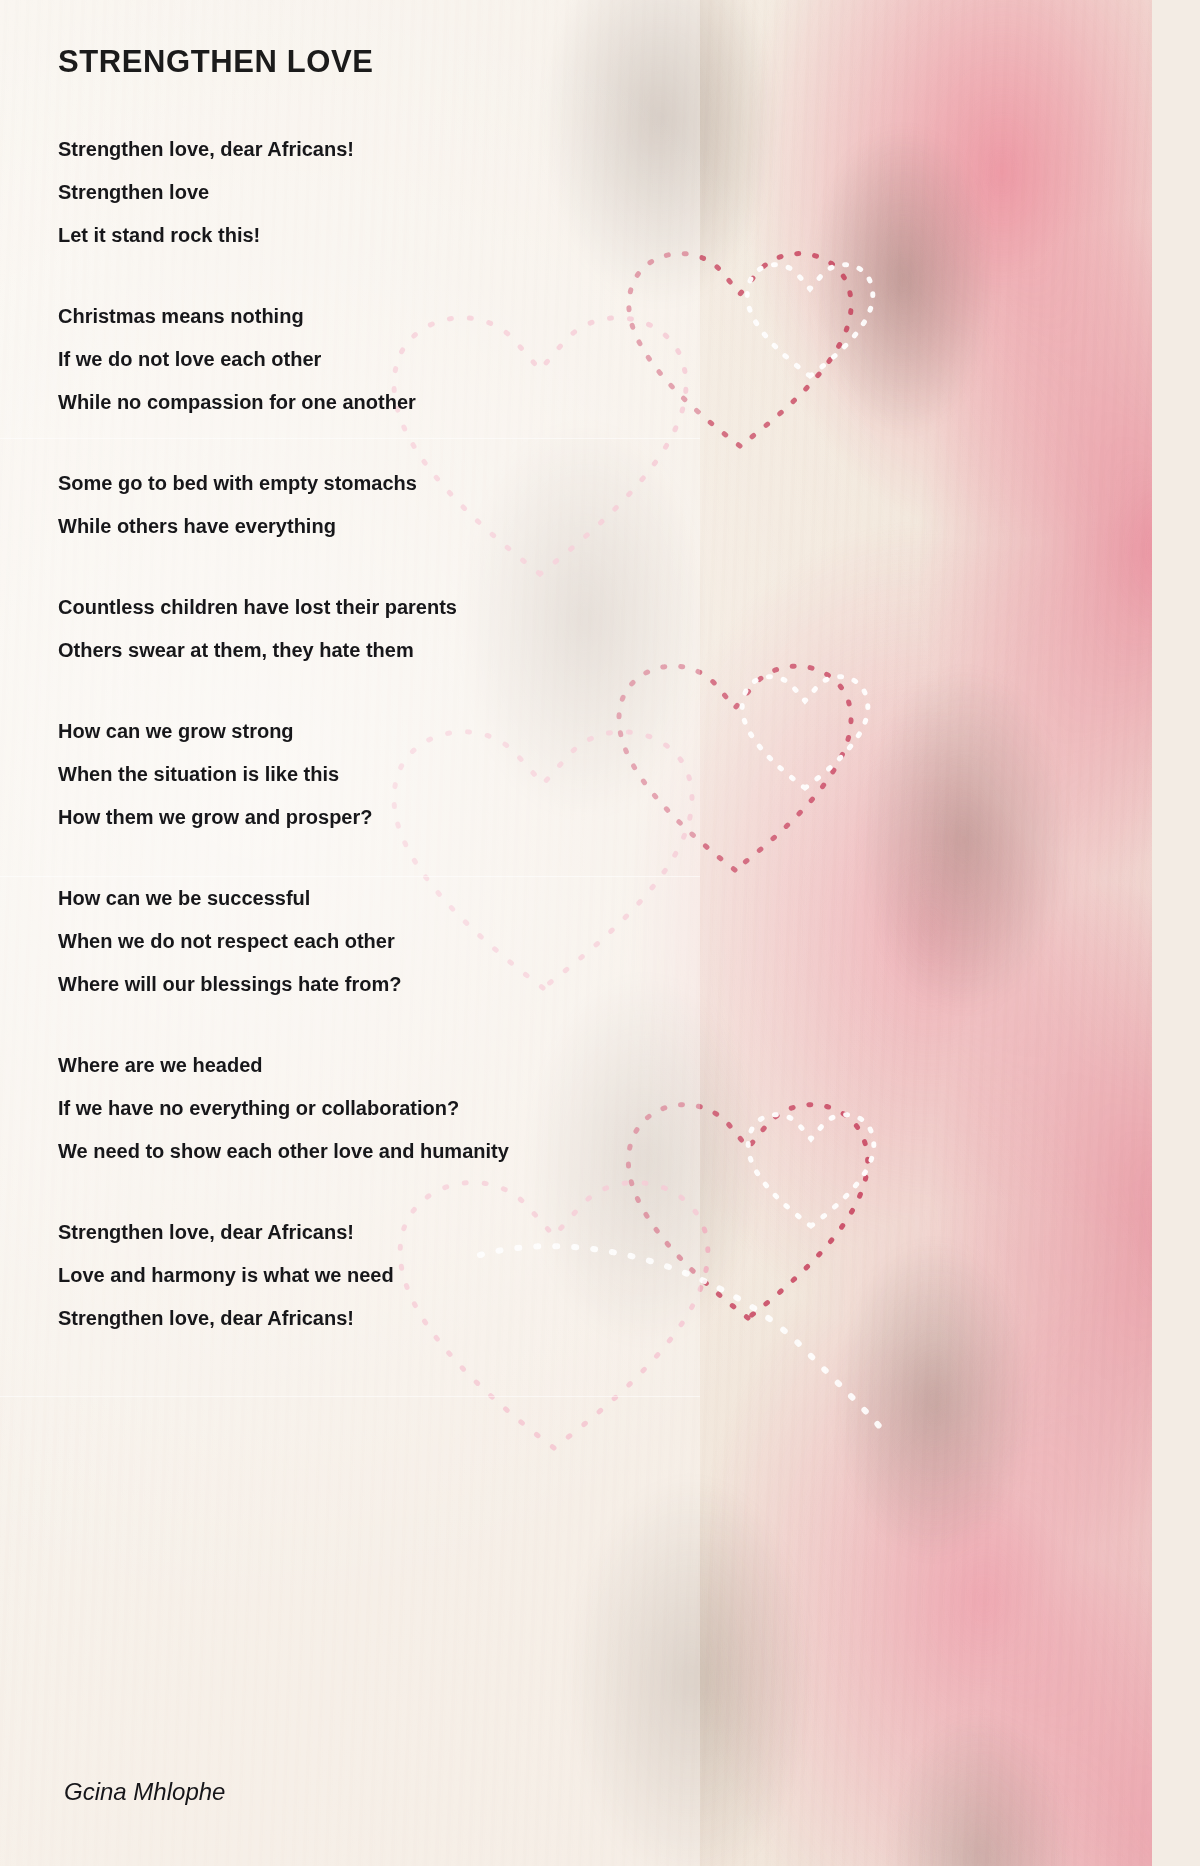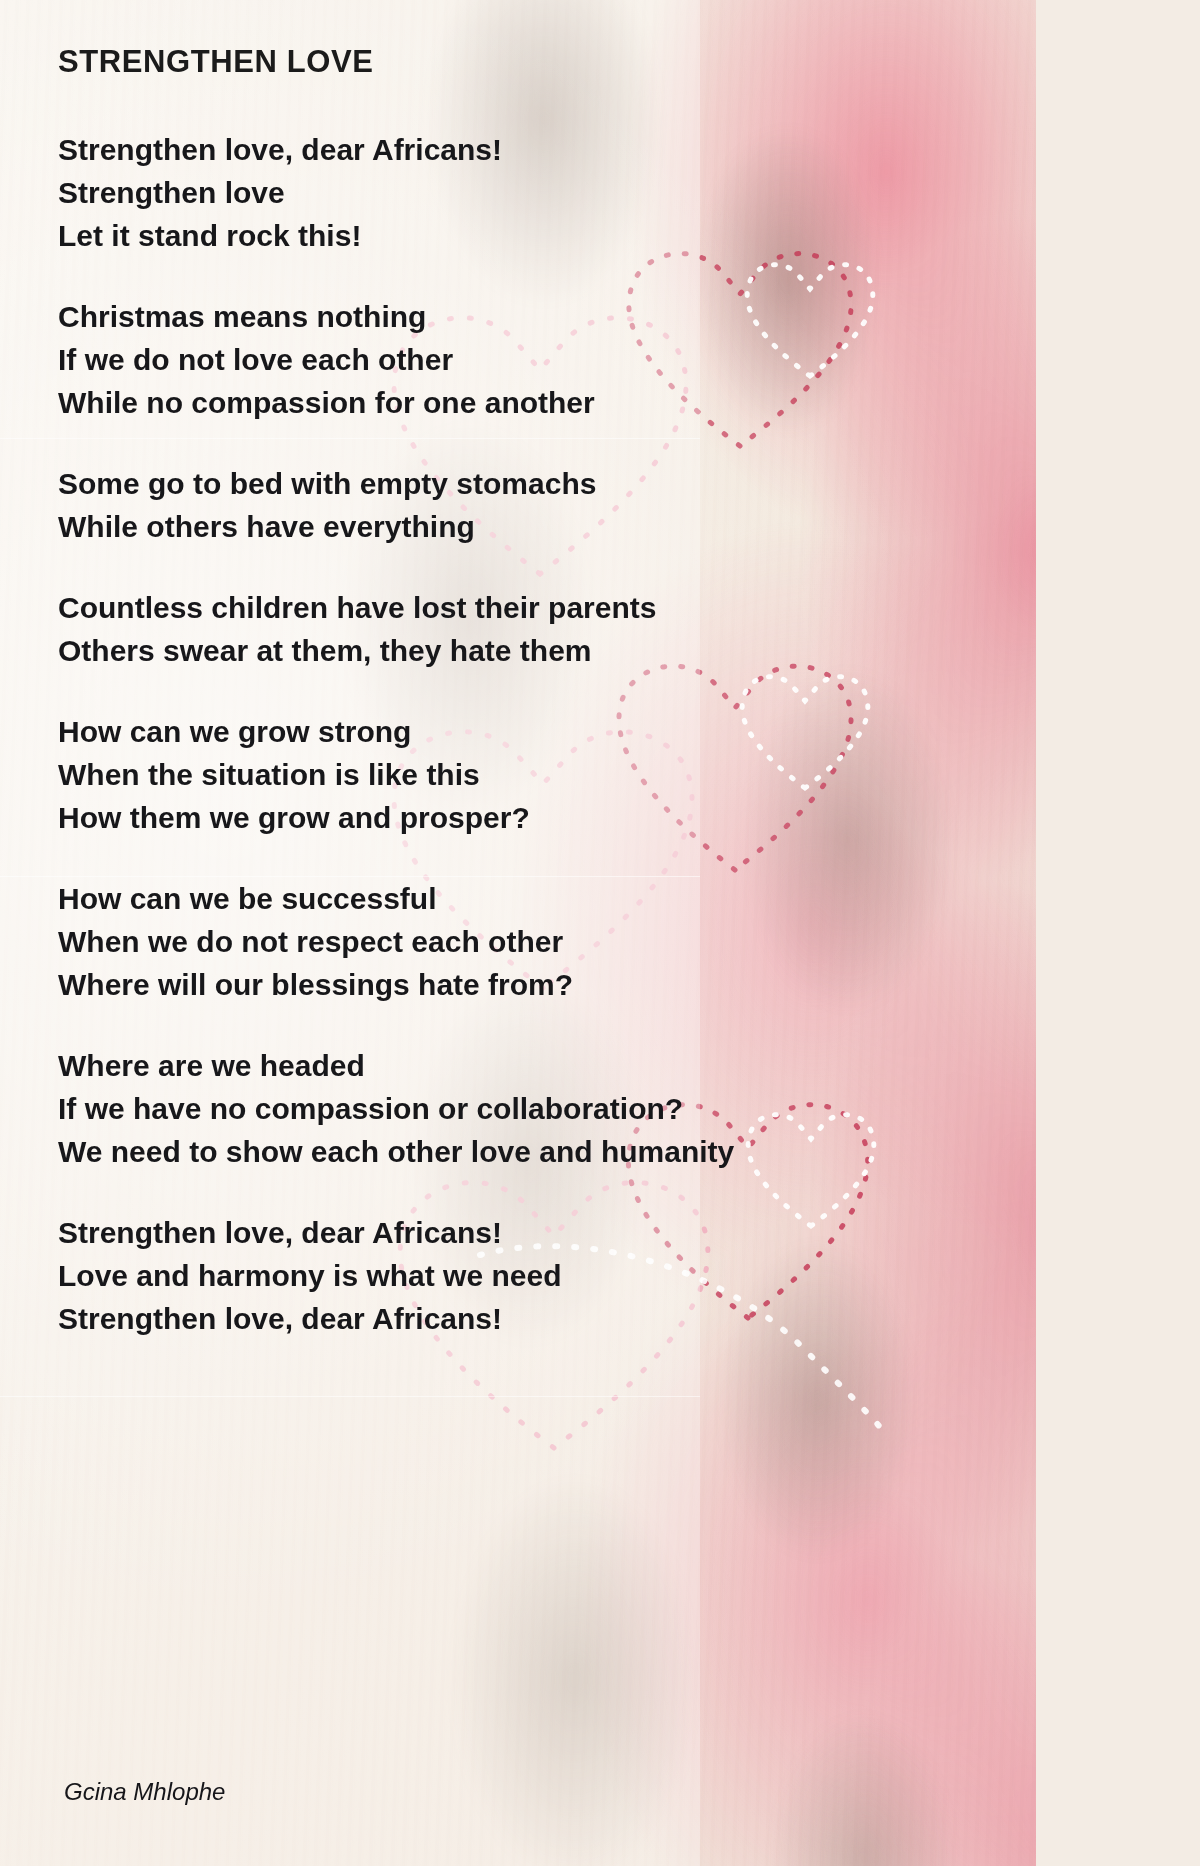--- a/index.html
+++ b/index.html
@@ -9,21 +9,21 @@
   body {
     width: 1200px;
     height: 1866px;
     font-family: "Liberation Sans", sans-serif;
     background: #f3ece4;
     overflow: hidden;
   }
 
   .page {
     position: relative;
-    width: 1036px;
+    width: 1152px;
     height: 1866px;
     overflow: hidden;
     background:
       linear-gradient(115deg, #f7f2ea 0%, #f4ece2 35%, #f3e9de 55%, #f0e4d9 100%);
   }
 
   
   .art {
     position: absolute;
     inset: 0;
@@ -135,21 +135,21 @@
     position: absolute;
     left: 58px;
     top: 128px;
     width: 690px;
   }
 
   .stanza {
     margin-bottom: 38px;
   }
   .stanza .line {
-    font-size: 30px;
+    font-size: 20px;
     font-weight: bold;
     color: #17171a;
     line-height: 43px;
     white-space: pre;
   }
 
   .author {
     position: absolute;
     left: 64px;
     top: 1778px;
@@ -267,21 +267,21 @@
       </div>
 
       <div class="stanza">
         <div class="line">How can we be successful</div>
         <div class="line">When we do not respect each other</div>
         <div class="line">Where will our blessings hate from?</div>
       </div>
 
       <div class="stanza">
         <div class="line">Where are we headed</div>
-        <div class="line">If we have no compassion or collaboration?</div>
+        <div class="line">If we have no everything or collaboration?</div>
         <div class="line">We need to show each other love and humanity</div>
       </div>
 
       <div class="stanza">
         <div class="line">Strengthen love, dear Africans!</div>
         <div class="line">Love and harmony is what we need</div>
         <div class="line">Strengthen love, dear Africans!</div>
       </div>
 
     </div>

